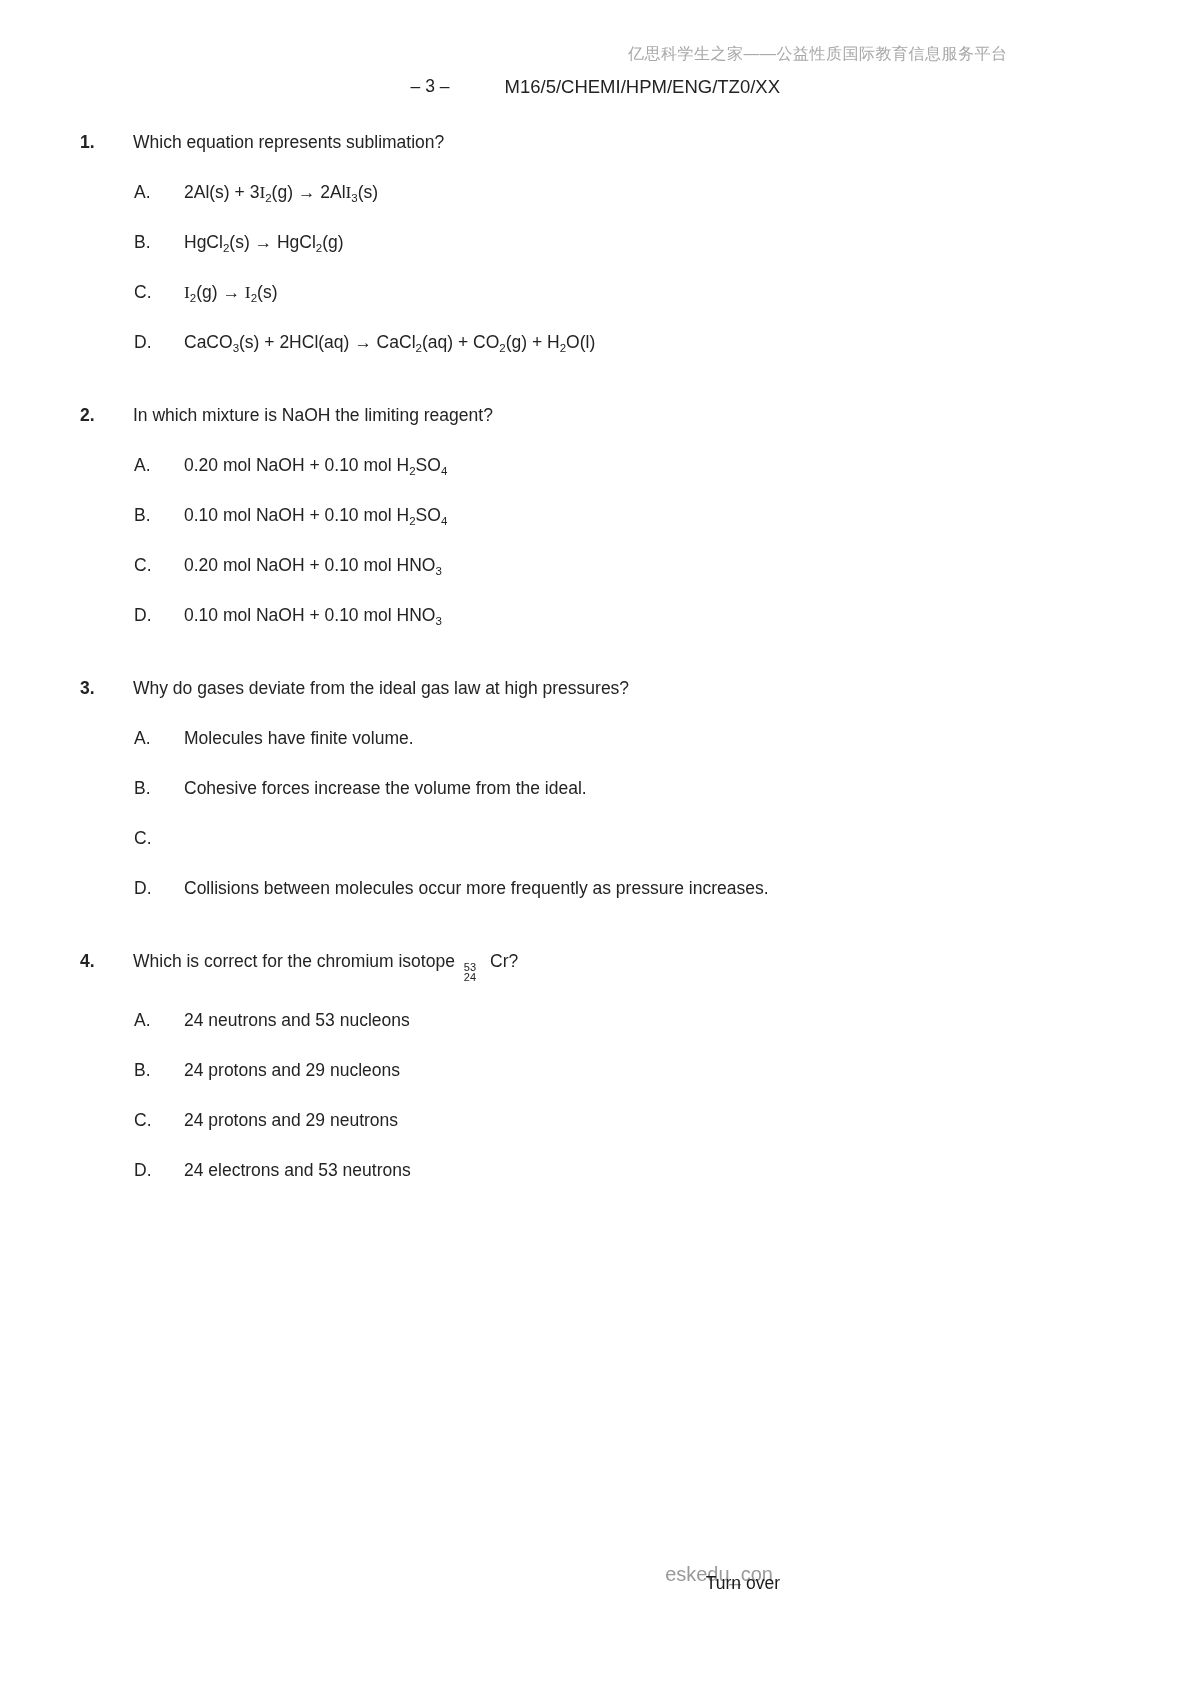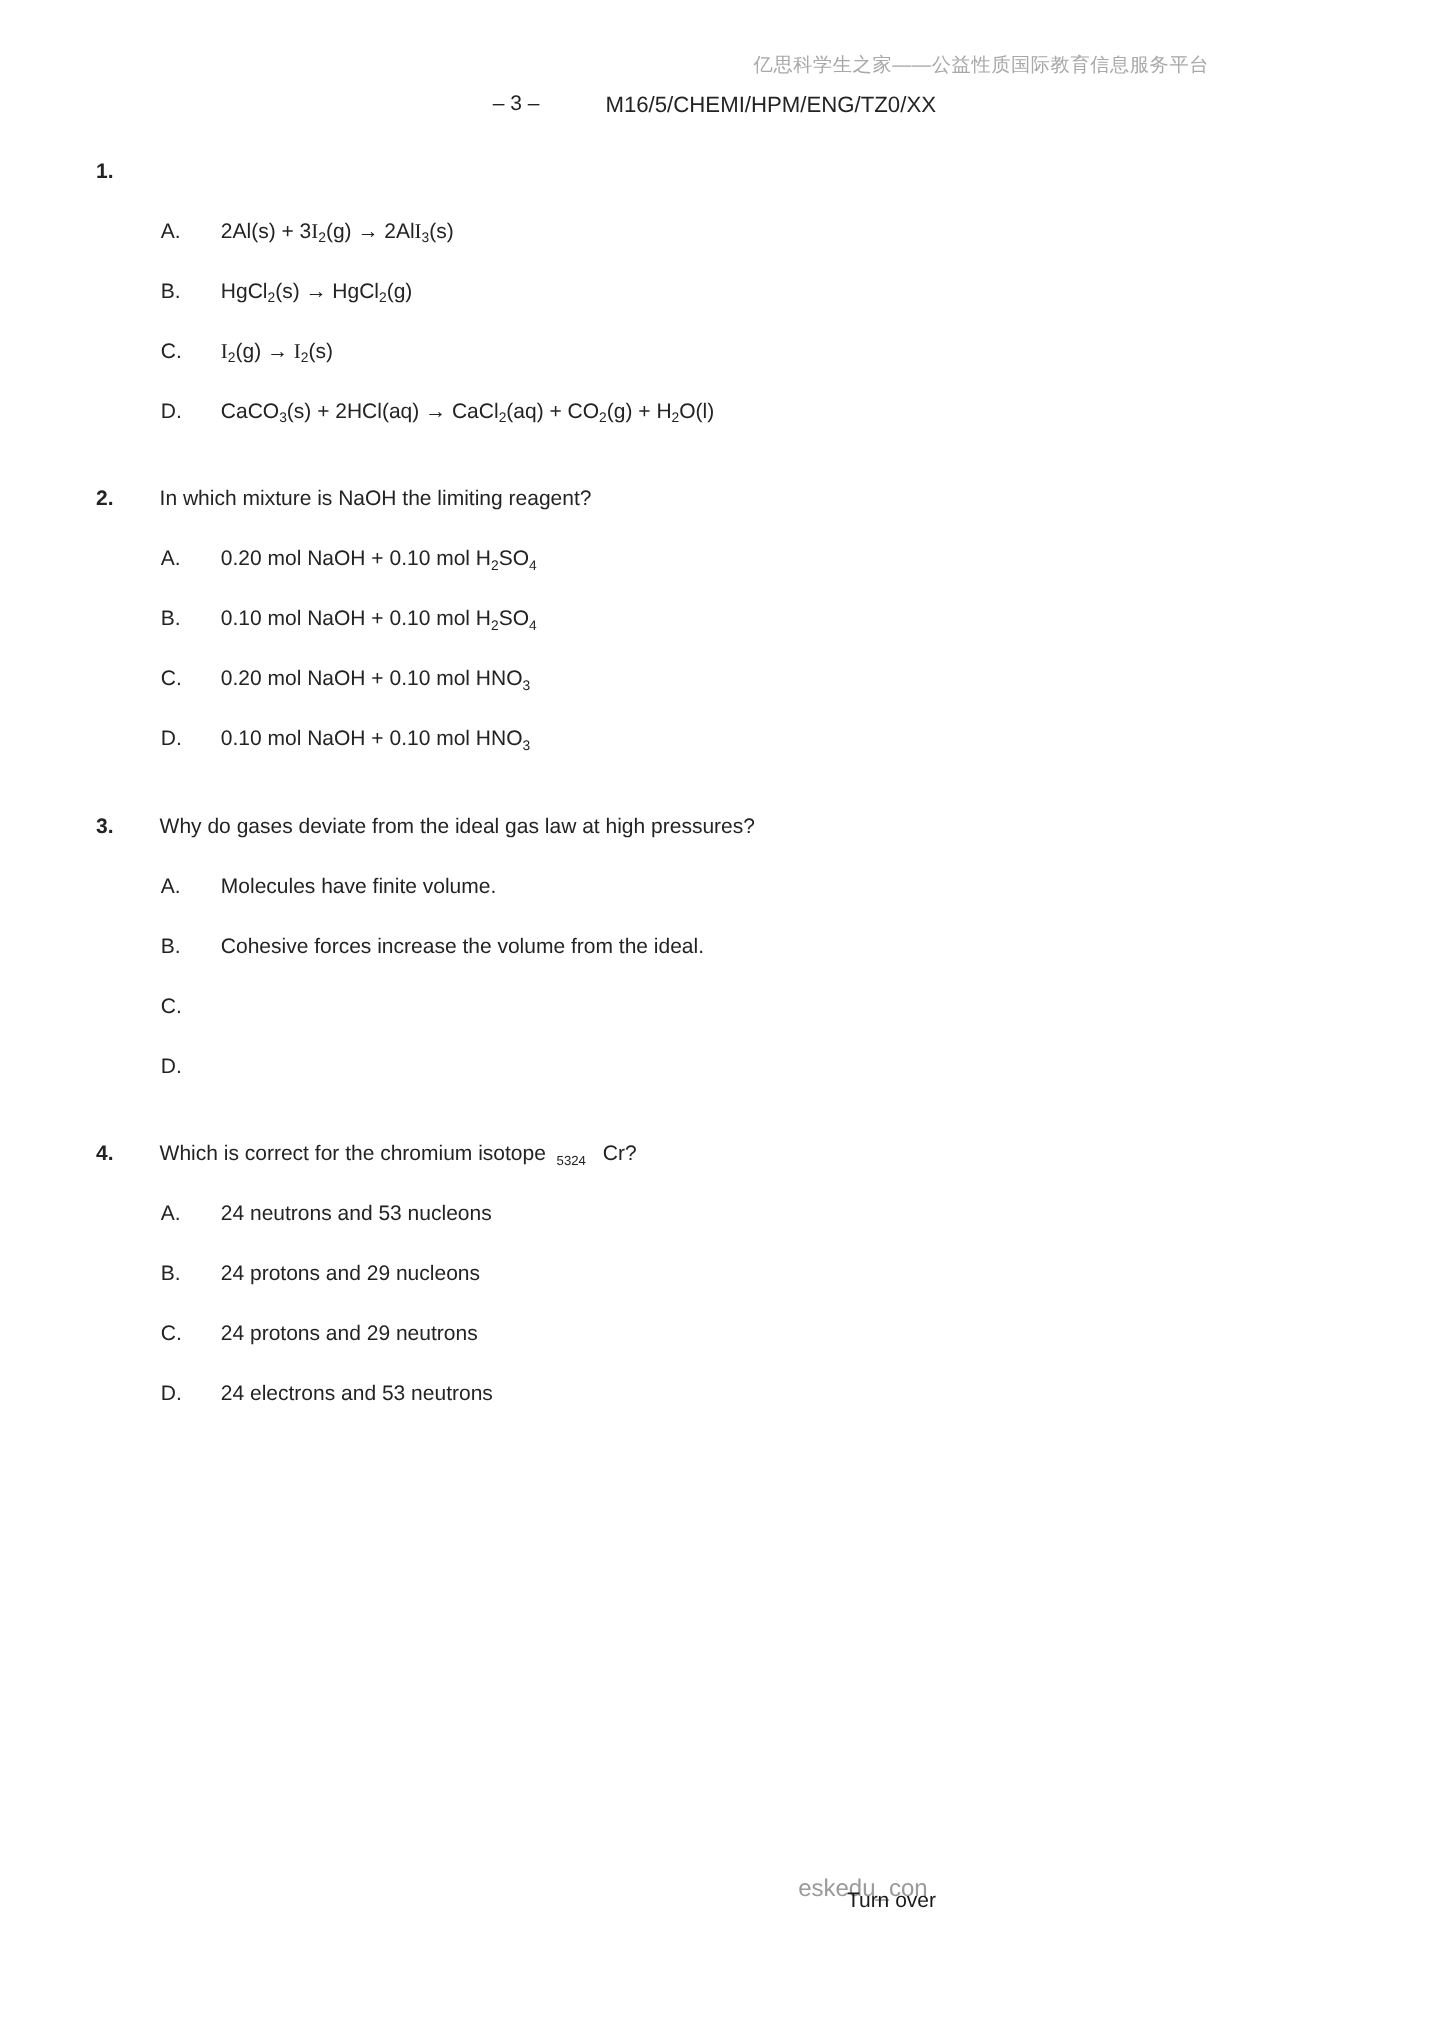--- a/index.html
+++ b/index.html
@@ -84,21 +84,21 @@
   .opt-text { white-space: nowrap; }
 
   sub {
     font-size: 11.5px;
     line-height: 0;
     vertical-align: -4px;
   }
   .serif { font-family: "Liberation Serif", "DejaVu Serif", serif; }
   .stack {
     display: inline-flex;
-    flex-direction: row;
+    flex-direction: column;
     align-items: flex-end;
     font-size: 11px;
     line-height: 10.5px;
     vertical-align: -3.5px;
     margin: 0 14px 0 4px;
   }
 
   
   .footer-watermark {
     position: absolute;
@@ -127,20 +127,21 @@
 
   <div class="head-line">
     <span class="page-num">– 3 –</span>
     <span class="exam-code">M16/5/CHEMI/HPM/ENG/TZ0/XX</span>
   </div>
 
   <main class="questions" id="questions">
   <section class="question">
     <div class="q-row">
       <span class="q-num">1.</span>
+      <span class="q-text">Which equation represents sublimation?</span>
     </div>
     <div class="options">
   <div class="opt-row">
     <span class="opt-letter">A.</span>
     <span class="opt-text">2Al(s) + 3<span class="serif">I</span><sub>2</sub>(g) → 2Al<span class="serif">I</span><sub>3</sub>(s)</span>
   </div>
 
   <div class="opt-row">
     <span class="opt-letter">B.</span>
     <span class="opt-text">HgCl<sub>2</sub>(s) → HgCl<sub>2</sub>(g)</span>
@@ -201,20 +202,21 @@
     <span class="opt-letter">B.</span>
     <span class="opt-text">Cohesive forces increase the volume from the ideal.</span>
   </div>
 
   <div class="opt-row">
     <span class="opt-letter">C.</span>
   </div>
 
   <div class="opt-row">
     <span class="opt-letter">D.</span>
+    <span class="opt-text">Collisions between molecules occur more frequently as pressure increases.</span>
   </div>
 </div>
   </section>
 
   <section class="question">
     <div class="q-row">
       <span class="q-num">4.</span>
       <span class="q-text">Which is correct for the chromium isotope <span class="stack">
               <span>53</span>
               <span>24</span>

